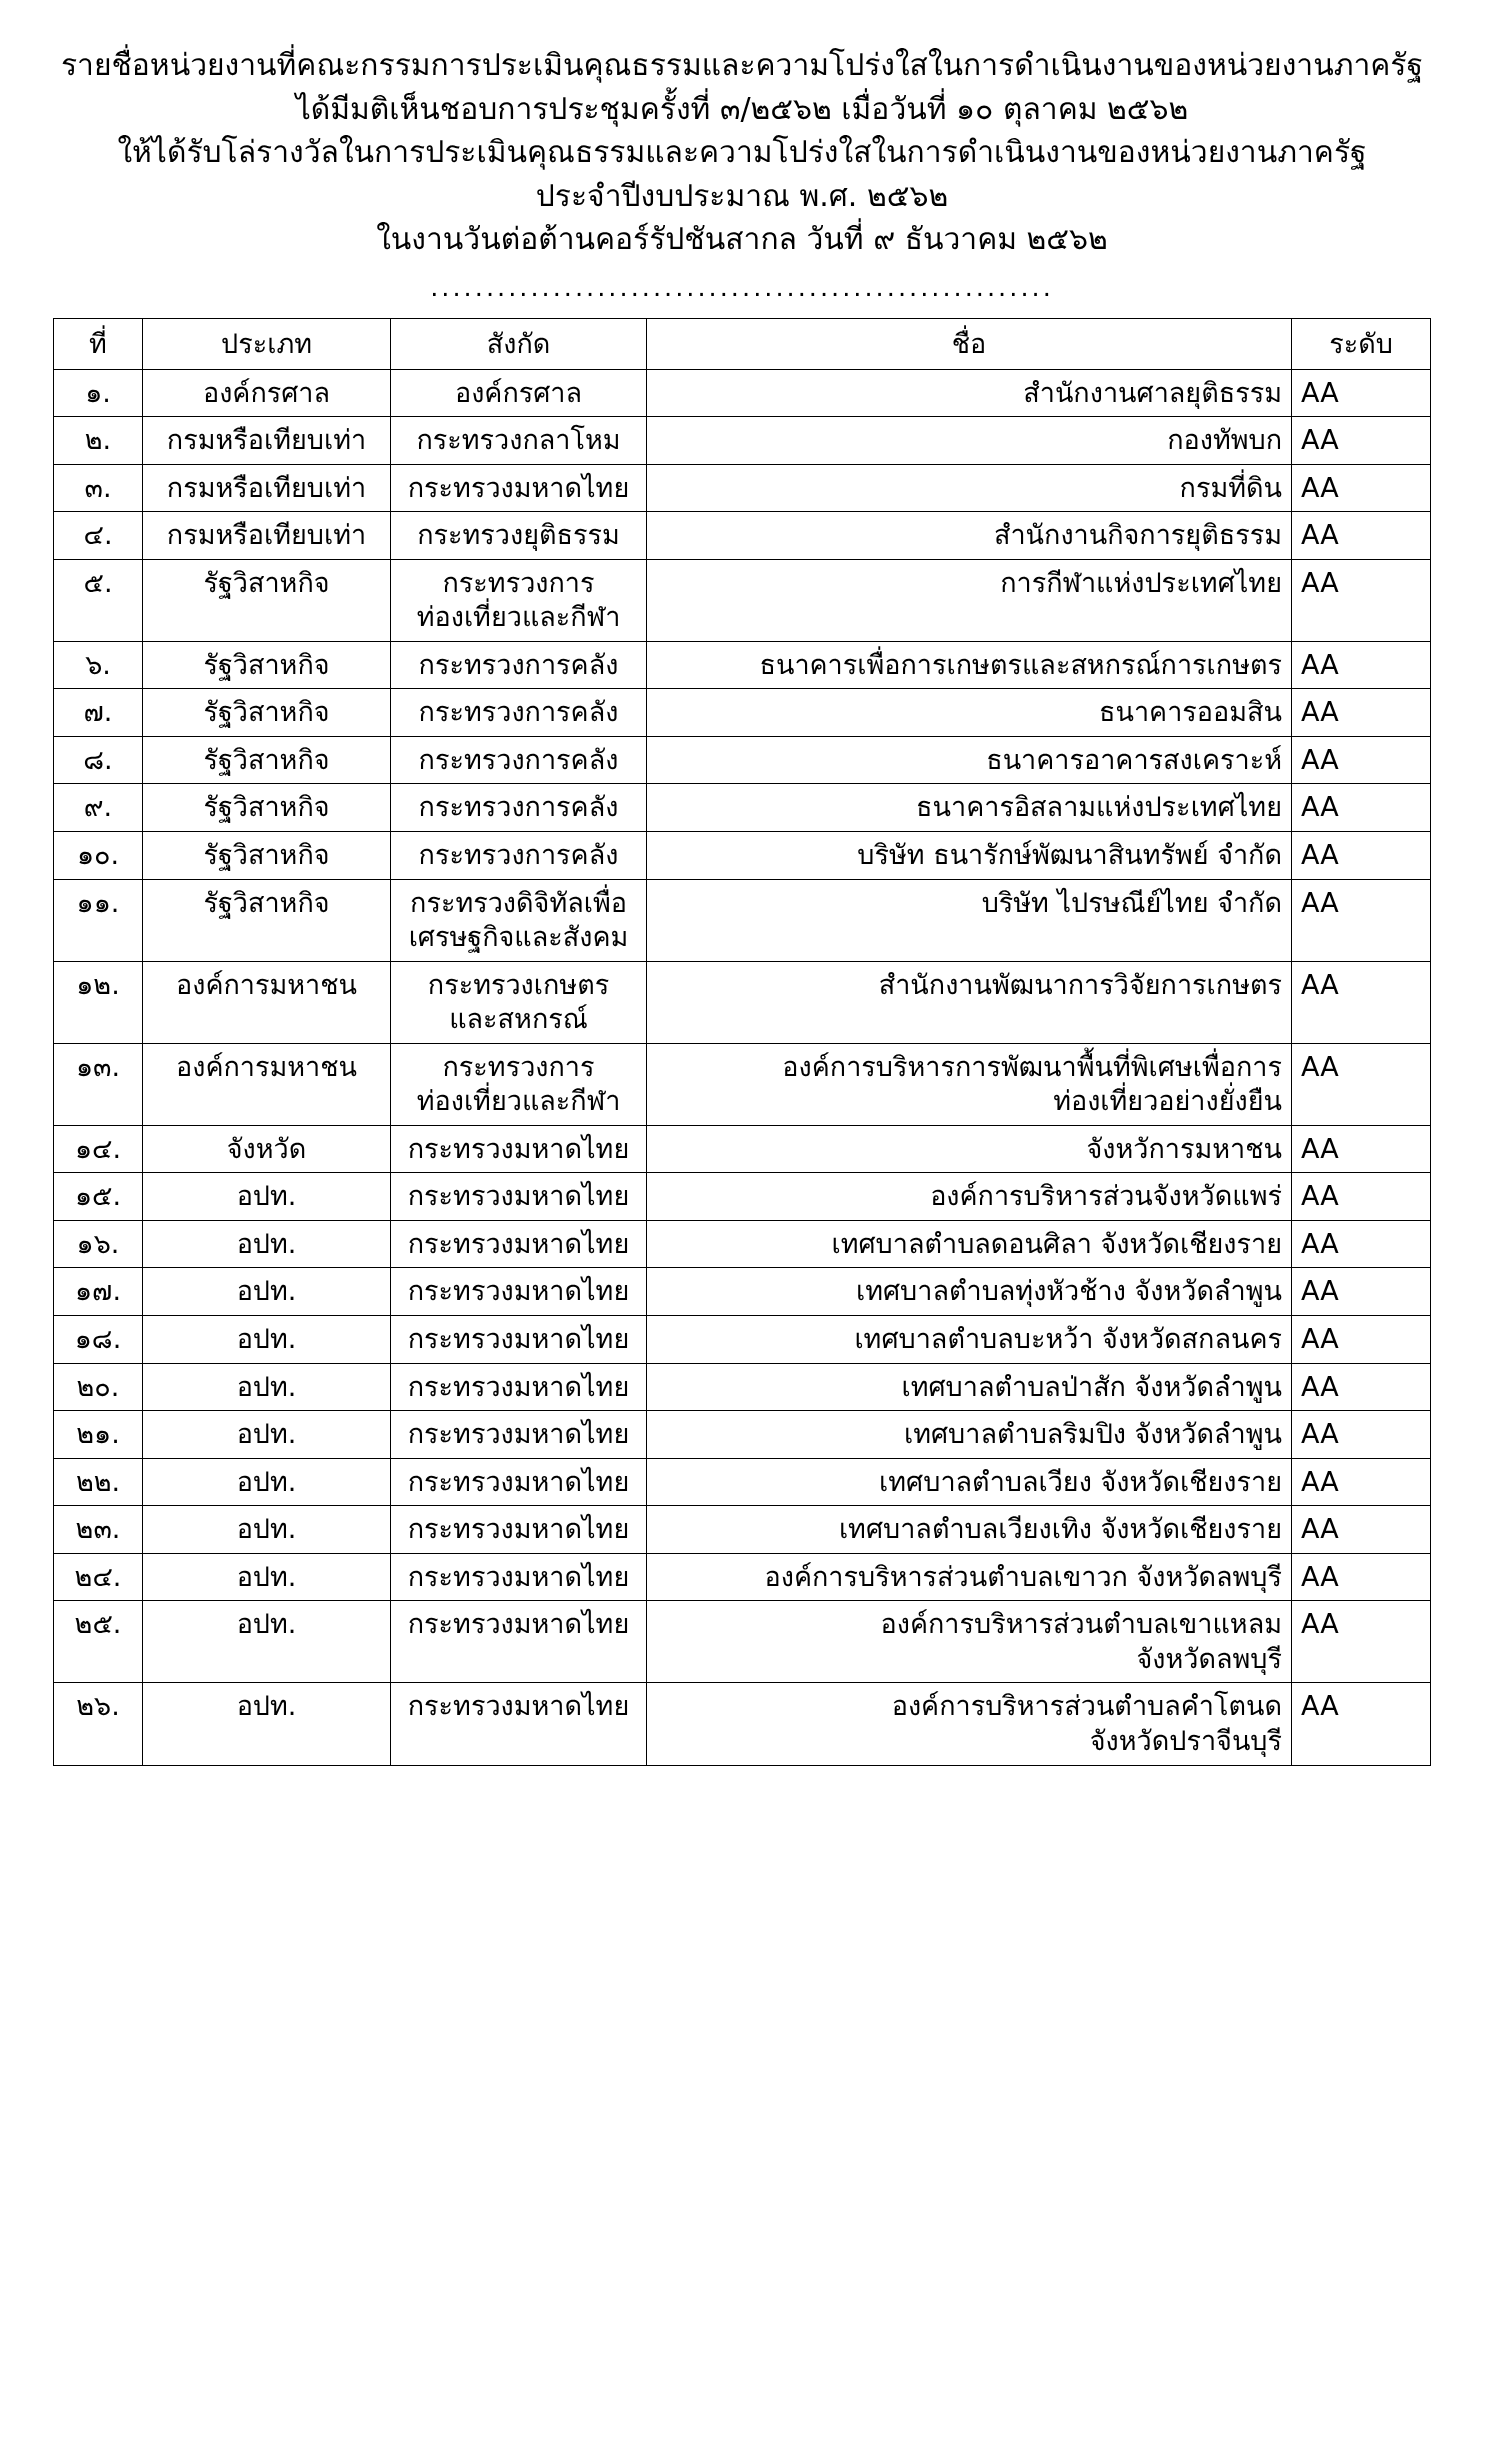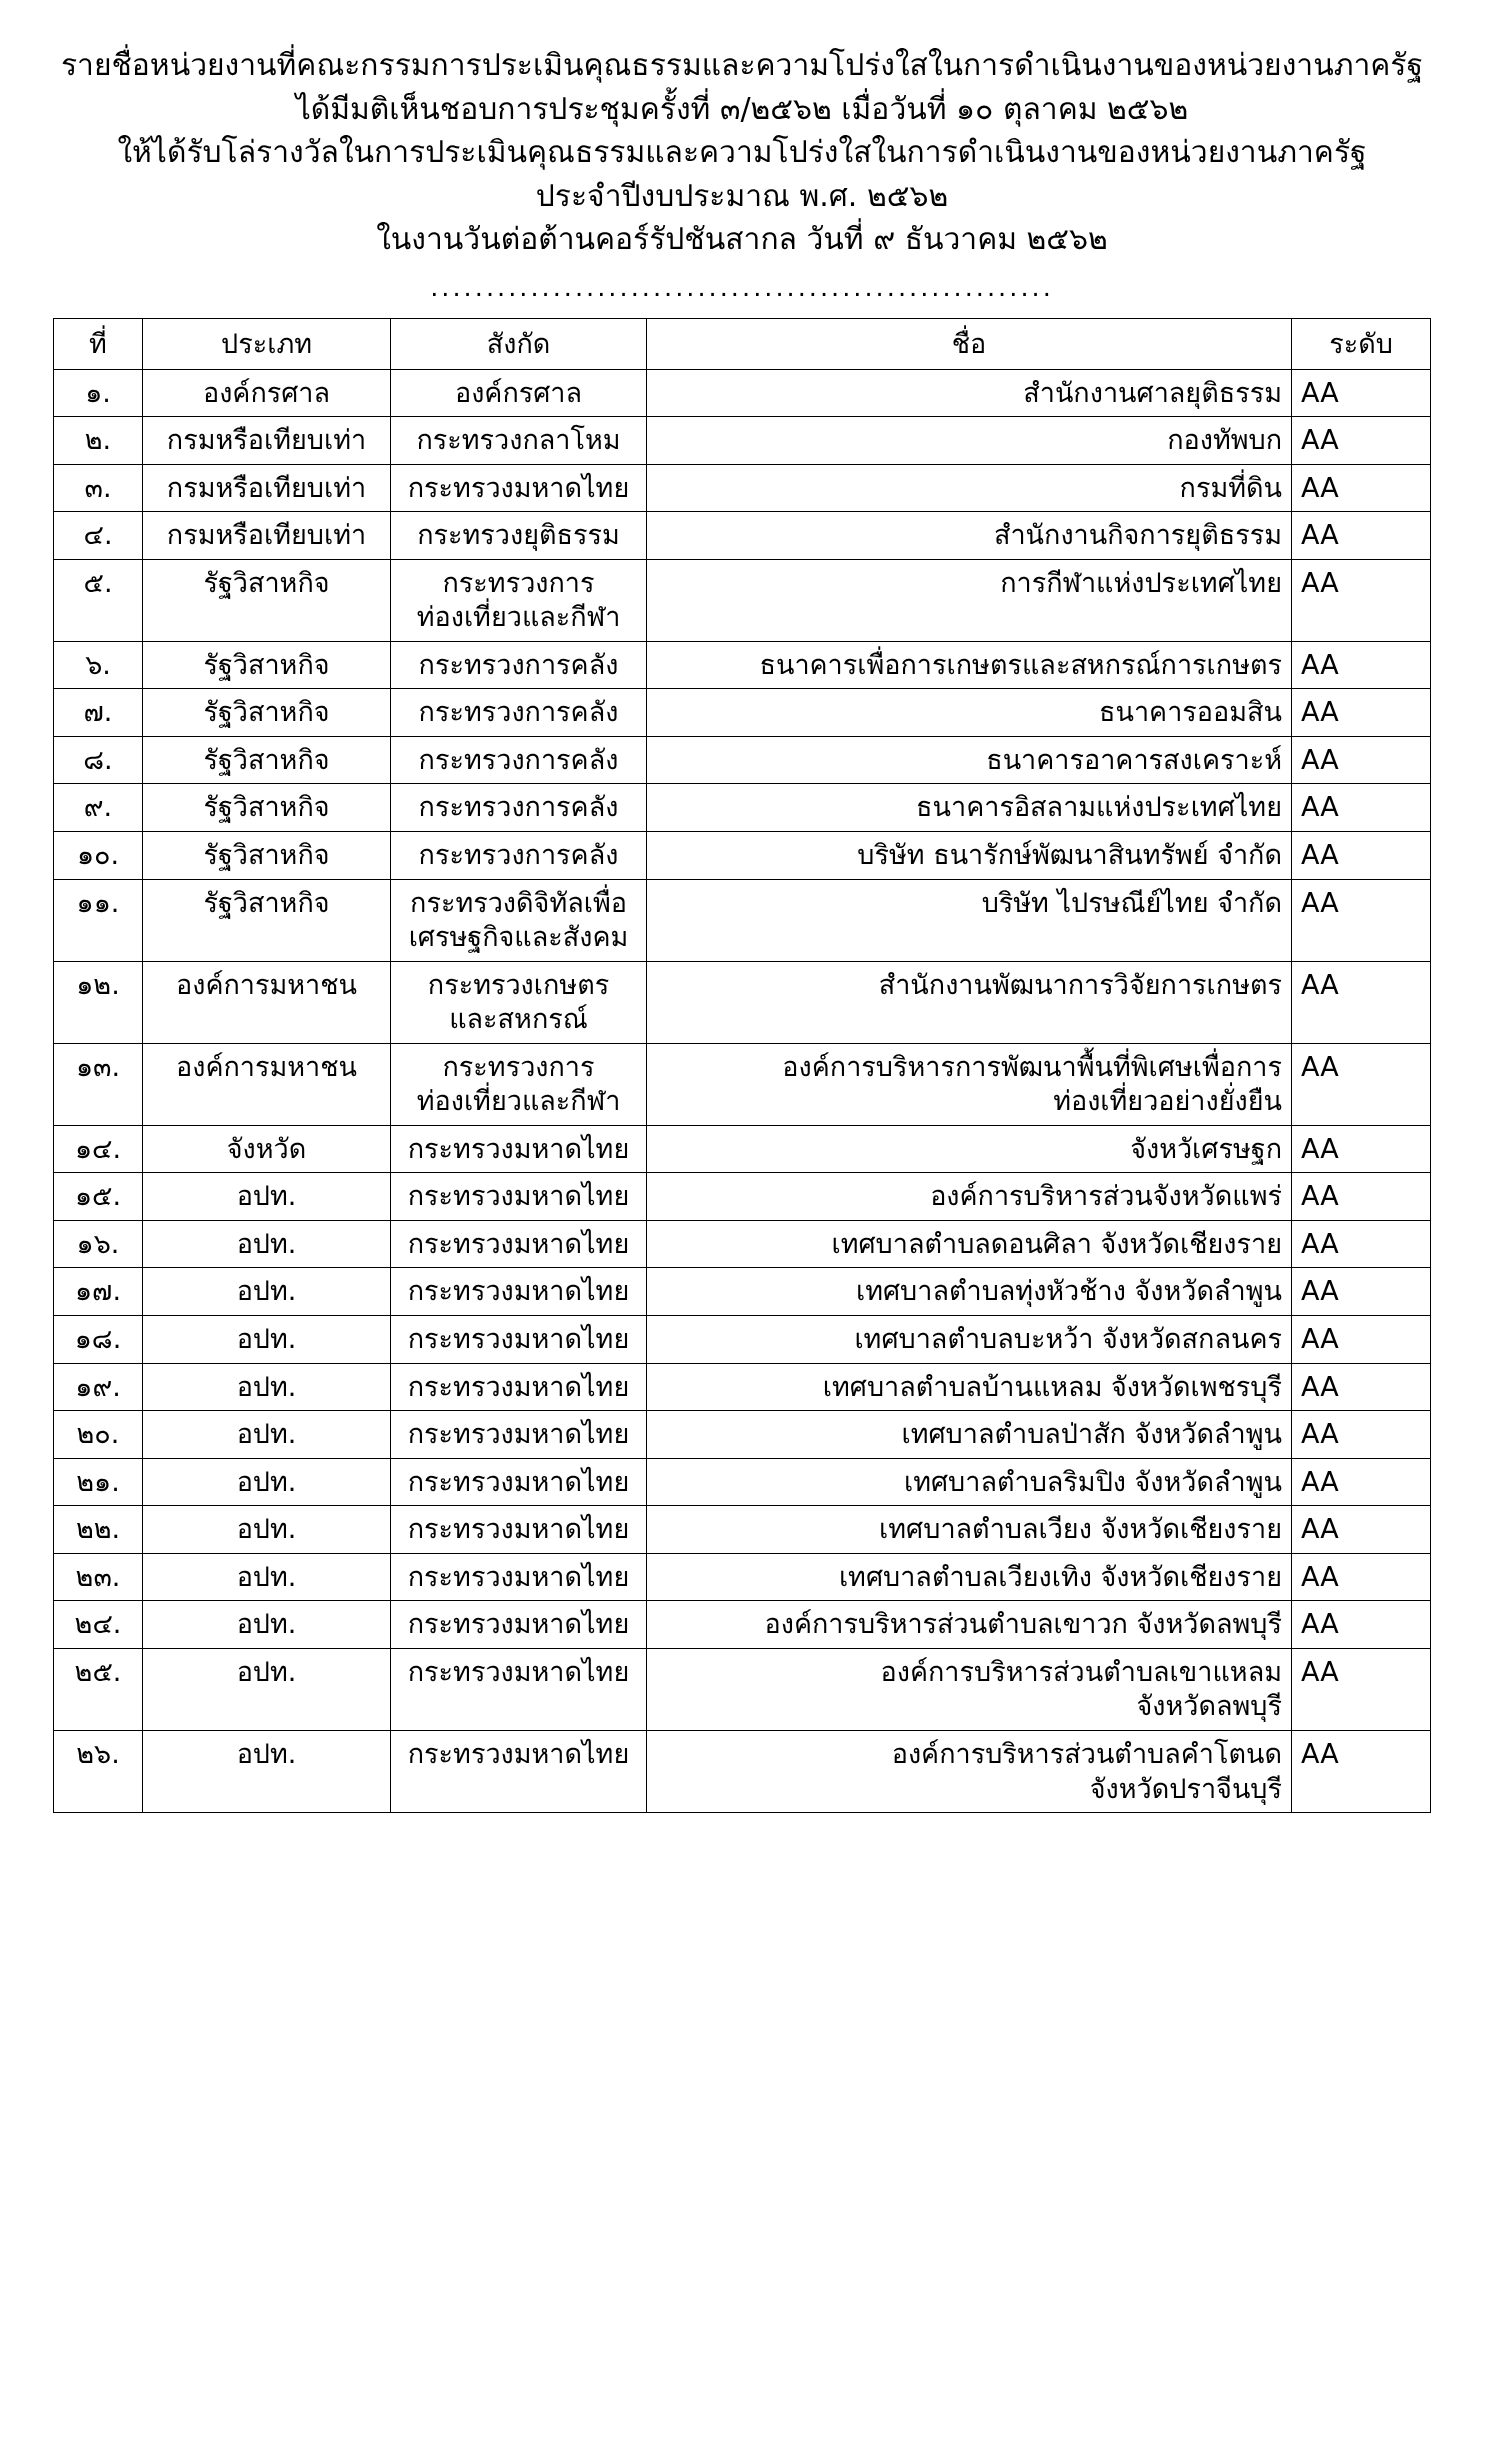--- a/index.html
+++ b/index.html
@@ -192,21 +192,21 @@
           <td class="c-dept">กระทรวงการ
 ท่องเที่ยวและกีฬา</td>
           <td class="c-name">องค์การบริหารการพัฒนาพื้นที่พิเศษเพื่อการ
 ท่องเที่ยวอย่างยั่งยืน</td>
           <td class="c-level">AA</td>
         </tr>
         <tr>
           <td class="c-no">๑๔.</td>
           <td class="c-type">จังหวัด</td>
           <td class="c-dept">กระทรวงมหาดไทย</td>
-          <td class="c-name">จังหวัเศรษฐก</td>
+          <td class="c-name">จังหวัการมหาชน</td>
           <td class="c-level">AA</td>
         </tr>
         <tr>
           <td class="c-no">๑๕.</td>
           <td class="c-type">อปท.</td>
           <td class="c-dept">กระทรวงมหาดไทย</td>
           <td class="c-name">องค์การบริหารส่วนจังหวัดแพร่</td>
           <td class="c-level">AA</td>
         </tr>
         <tr>
@@ -221,27 +221,20 @@
           <td class="c-type">อปท.</td>
           <td class="c-dept">กระทรวงมหาดไทย</td>
           <td class="c-name">เทศบาลตำบลทุ่งหัวช้าง จังหวัดลำพูน</td>
           <td class="c-level">AA</td>
         </tr>
         <tr>
           <td class="c-no">๑๘.</td>
           <td class="c-type">อปท.</td>
           <td class="c-dept">กระทรวงมหาดไทย</td>
           <td class="c-name">เทศบาลตำบลบะหว้า จังหวัดสกลนคร</td>
-          <td class="c-level">AA</td>
-        </tr>
-        <tr>
-          <td class="c-no">๑๙.</td>
-          <td class="c-type">อปท.</td>
-          <td class="c-dept">กระทรวงมหาดไทย</td>
-          <td class="c-name">เทศบาลตำบลบ้านแหลม จังหวัดเพชรบุรี</td>
           <td class="c-level">AA</td>
         </tr>
         <tr>
           <td class="c-no">๒๐.</td>
           <td class="c-type">อปท.</td>
           <td class="c-dept">กระทรวงมหาดไทย</td>
           <td class="c-name">เทศบาลตำบลป่าสัก จังหวัดลำพูน</td>
           <td class="c-level">AA</td>
         </tr>
         <tr>

